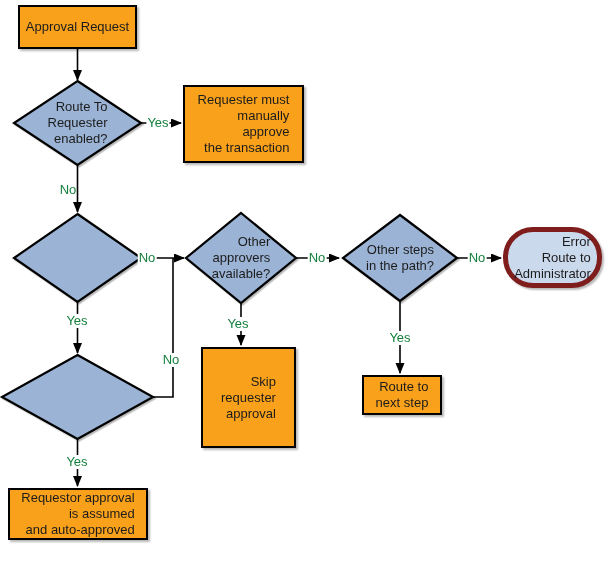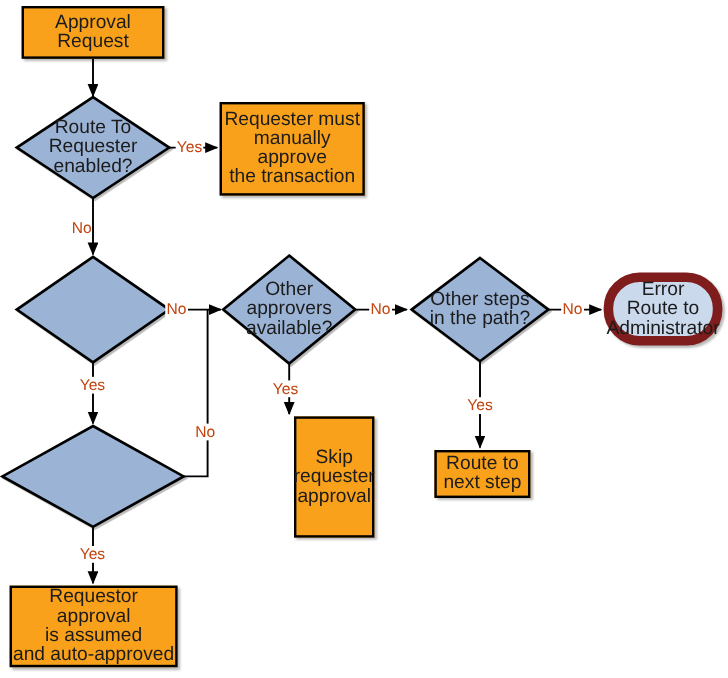--- a/index.html
+++ b/index.html
@@ -15,60 +15,60 @@
     background: #ffffff;
     overflow: hidden;
     color: #1c1c1c;
   }
   #wires {
     position: absolute;
     left: 0; top: 0;
     width: 607px; height: 565px;
   }
   .node-text {
-    font-size: 16px;
+    font-size: 13px;
     line-height: 16px;
-    text-align: center;
+    text-align: right;
     white-space: pre-line;
     color: #1c1c1c;
   }
   .box {
     position: absolute;
     box-sizing: border-box;
     background: #F9A11B;
     border: 2px solid #000000;
     display: flex;
     align-items: center;
     justify-content: center;
     box-shadow: 2px 2px 2px rgba(0,0,0,0.28);
   }
   .terminal {
     position: absolute;
     box-sizing: border-box;
     background: #CBD9ED;
-    border: 8px solid #7f1d1d;
+    border: 5px solid #7f1d1d;
     border-radius: 30px;
     display: flex;
     align-items: center;
     justify-content: center;
     box-shadow: 2px 2px 2px rgba(0,0,0,0.28);
   }
   .dtext {
     position: absolute;
     display: flex;
     align-items: center;
     justify-content: center;
     pointer-events: none;
   }
   .edge-label {
     position: absolute;
     transform: translate(-50%, -50%);
     font-size: 13px;
     line-height: 14px;
-    color: #c2410c;
+    color: #15803d;
     background: #ffffff;
     padding: 0 1px;
   }
   .edge-label.no-bg { background: transparent; }
 </style>
 </head>
 <body>
 
 <div id="stage">
 
@@ -105,27 +105,27 @@
     <span>Approval Request</span>
   </div>
 
   <div class="box node-text" style="left:183px; top:85px; width:121px; height:78px;">
     <span>Requester must
 manually
 approve
 the transaction</span>
   </div>
 
-  <div class="box node-text" style="left:8px; top:488px; width:140px; height:68px;">
+  <div class="box node-text" style="left:8px; top:488px; width:140px; height:52px;">
     <span>Requestor approval
 is assumed
 and auto-approved</span>
   </div>
 
-  <div class="box node-text" style="left:201px; top:347px; width:67px; height:101px;margin-left:44px;">
+  <div class="box node-text" style="left:201px; top:347px; width:95px; height:101px;">
     <span>Skip
 requester
 approval</span>
   </div>
 
   <div class="box node-text" style="left:362px; top:375px; width:80px; height:40px;">
     <span>Route to
 next step</span>
   </div>
 

